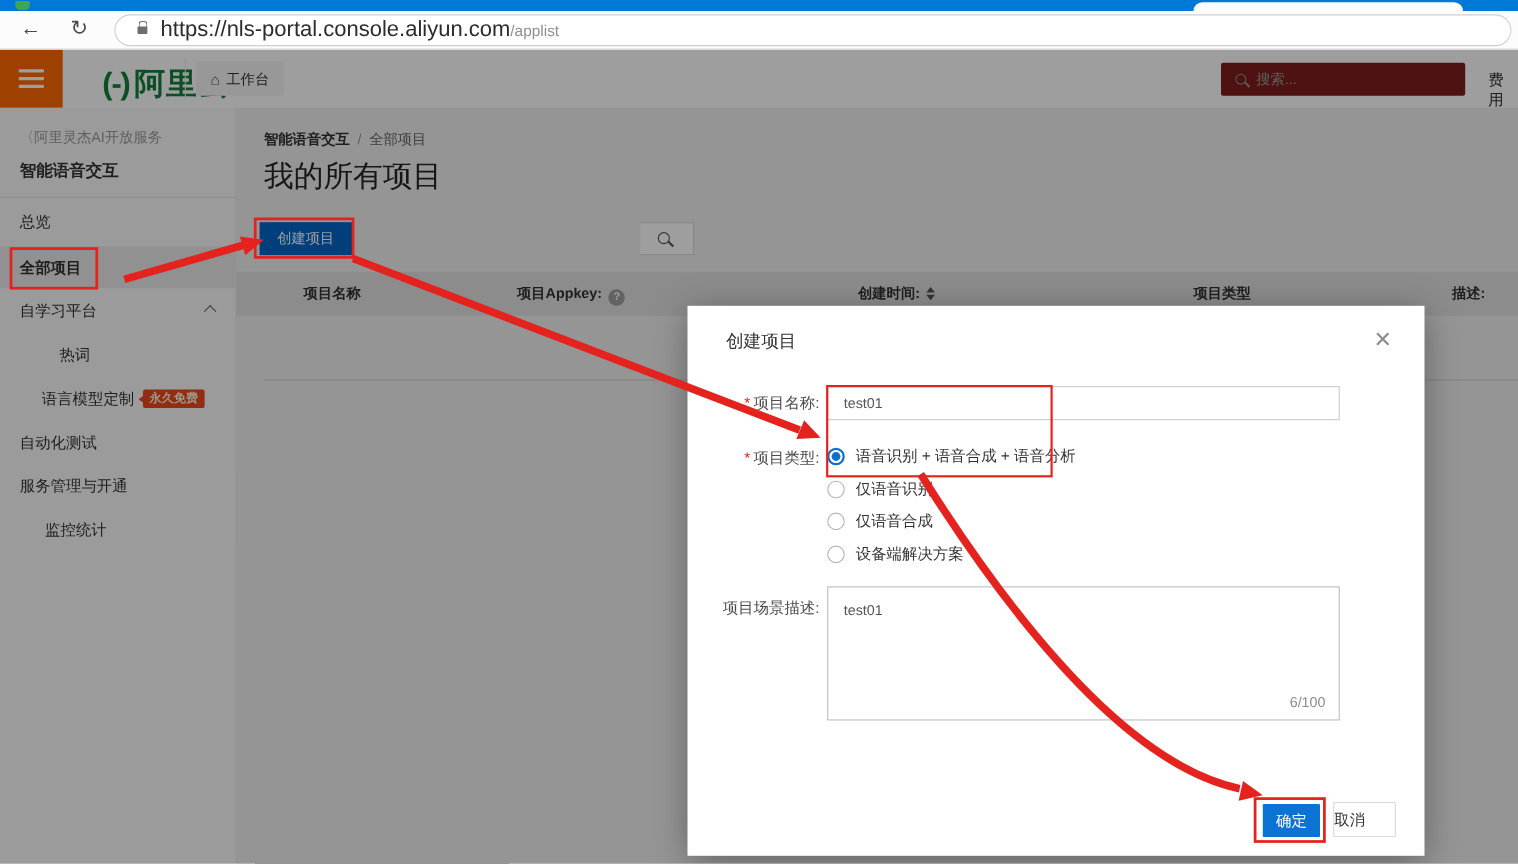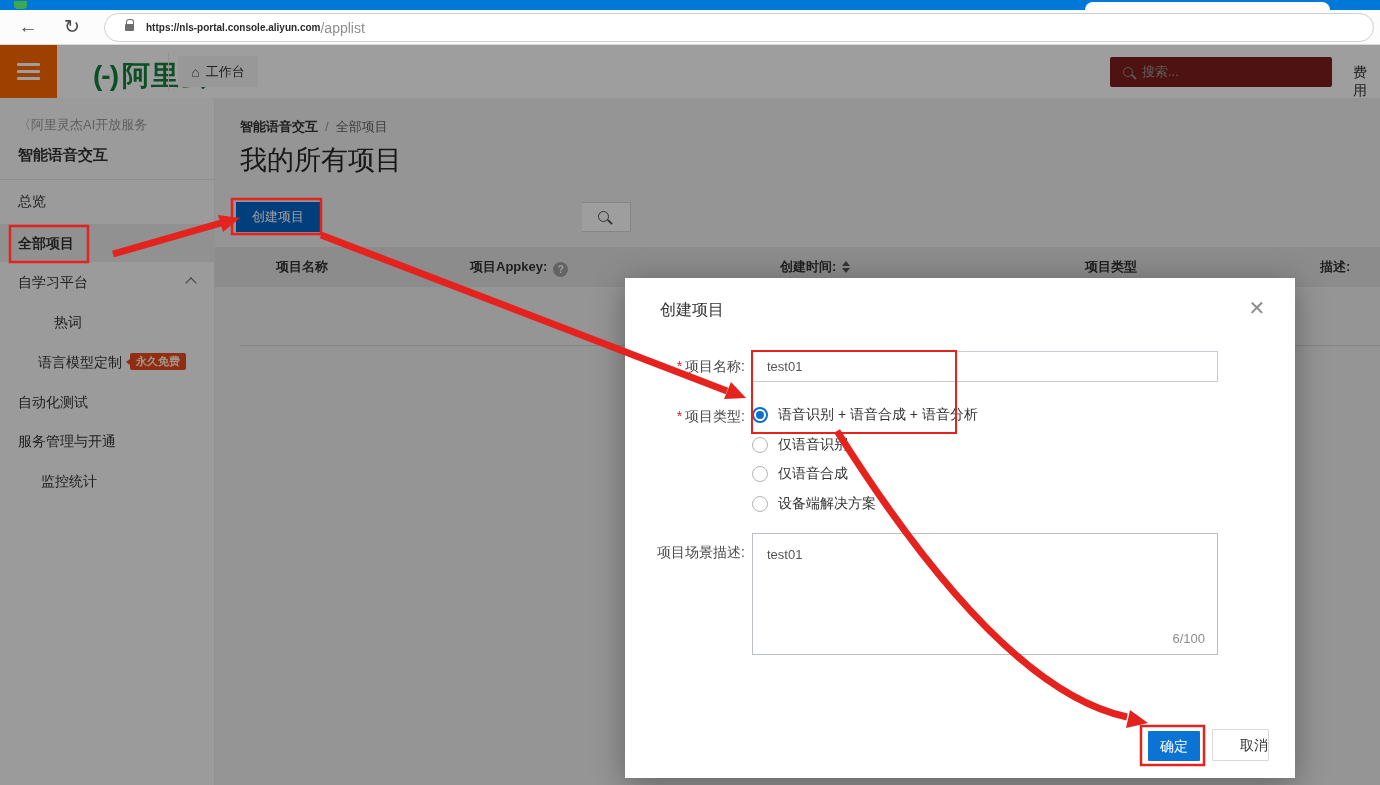--- a/index.html
+++ b/index.html
@@ -10,21 +10,21 @@
   .titlebar { position:absolute; left:0; top:0; width:1380px; height:10px; background:#0078D7; z-index:300; }
   .favicon { position:absolute; left:14px; top:1px; width:13px; height:8px; background:#3CA952; border-radius:0 0 4px 4px; }
   .active-tab { position:absolute; left:1085px; top:2px; width:245px; height:8px; background:#FCFCFC; border-radius:8px 8px 0 0; }
   .toolbar { position:absolute; left:0; top:10px; width:1380px; height:35px; background:#FCFCFC; border-bottom:1px solid #D9D9D9; z-index:300; }
   .nav-ico { position:absolute; top:3px; font-size:19px; color:#4A4A4A; width:28px; height:28px; text-align:center; line-height:28px; cursor:pointer; }
   .back-ico { left:14px; }
   .refresh-ico { left:58px; }
   .url-pill { position:absolute; left:104px; top:3px; width:1270px; height:29px; border:1px solid #CFCFCF; border-radius:15px; background:#FFF; display:flex; align-items:center; }
   .lock { position:relative; width:9px; height:7px; background:#6E6E6E; border-radius:1px; margin:0 12px 0 20px; }
   .lock::before { content:''; position:absolute; top:-5px; left:1px; width:6px; height:6px; border:1.5px solid #6E6E6E; border-bottom:none; border-radius:3px 3px 0 0; }
-  .url-main { font-size:10px; color:#2B2B2B;font-weight:bold; }
+  .url-main { font-size:20px; color:#2B2B2B; }
   .url-path { font-size:14px; color:#8F8F8F; }
 
   
   .appheader { position:absolute; left:0; top:45px; width:1380px; height:53px; background:#FFFFFF; }
   .hamburger { position:absolute; left:0; top:0; width:57px; height:53px; background:#FF6A00; cursor:pointer; }
   .hamburger span { position:absolute; left:17px; width:23px; height:2.6px; background:#FFF; border-radius:1px; }
   .hamburger span:nth-child(1){ top:18px; } .hamburger span:nth-child(2){ top:25px; } .hamburger span:nth-child(3){ top:32px; }
   .logo { position:absolute; left:93px; top:12px; font-size:28px; font-weight:bold; color:#15803d; letter-spacing:1px; cursor:pointer; }
   .logo .mark { letter-spacing:-1px; margin-right:4px; }
   .hdr-divider { position:absolute; left:168px; top:8px; width:1px; height:38px; background:#EBEBEB; }
@@ -82,21 +82,21 @@
   .req { color:#E02020; margin-right:3px; }
   .f-input { position:absolute; left:127px; top:73px; width:466px; height:31px; border:1px solid #C8CCD2; background:#FFF; font-size:13px; color:#555; line-height:29px; padding-left:14px; cursor:text; }
   .radio-row { position:absolute; left:127px; height:20px; display:flex; align-items:center; gap:10px; cursor:pointer; }
   .radio { width:16px; height:16px; border-radius:50%; border:1px solid #B5B5B5; background:#FFF; flex:none; position:relative; }
   .radio.on { border:2px solid #0B6FD1; }
   .radio.on::after { content:''; position:absolute; left:2px; top:2px; width:8px; height:8px; border-radius:50%; background:#0B6FD1; }
   .radio-label { font-size:14px; color:#333; }
   .f-textarea { position:absolute; left:127px; top:255px; width:466px; height:122px; border:1px solid #B9BDC4; background:#FFF; font-size:13px; color:#555; padding:13px 14px; cursor:text; }
   .char-count { position:absolute; right:12px; bottom:8px; font-size:13px; color:#8C8C8C; }
   .btn-ok { position:absolute; left:523px; top:453px; width:52px; height:30px; background:#0B73D3; color:#FFF; font-size:14px; border:none; text-align:center; line-height:30px; cursor:pointer; border-radius:1px; }
-  .btn-cancel { position:absolute; left:587px; top:451px; width:57px; height:32px; background:#FFF; color:#333; font-size:14px; border:1px solid #D9D9D9; text-align:right; line-height:30px; cursor:pointer; border-radius:1px; }
+  .btn-cancel { position:absolute; left:587px; top:451px; width:57px; height:32px; background:#FFF; color:#333; font-size:14px; border:1px solid #D9D9D9; text-align:left; line-height:30px; cursor:pointer; border-radius:1px; }
 
   
   .annotations { position:absolute; left:0; top:0; width:1380px; height:785px; z-index:200; pointer-events:none; }
 </style>
 </head>
 <body>
 
 <div class="stage">
 
   <div class="titlebar">

